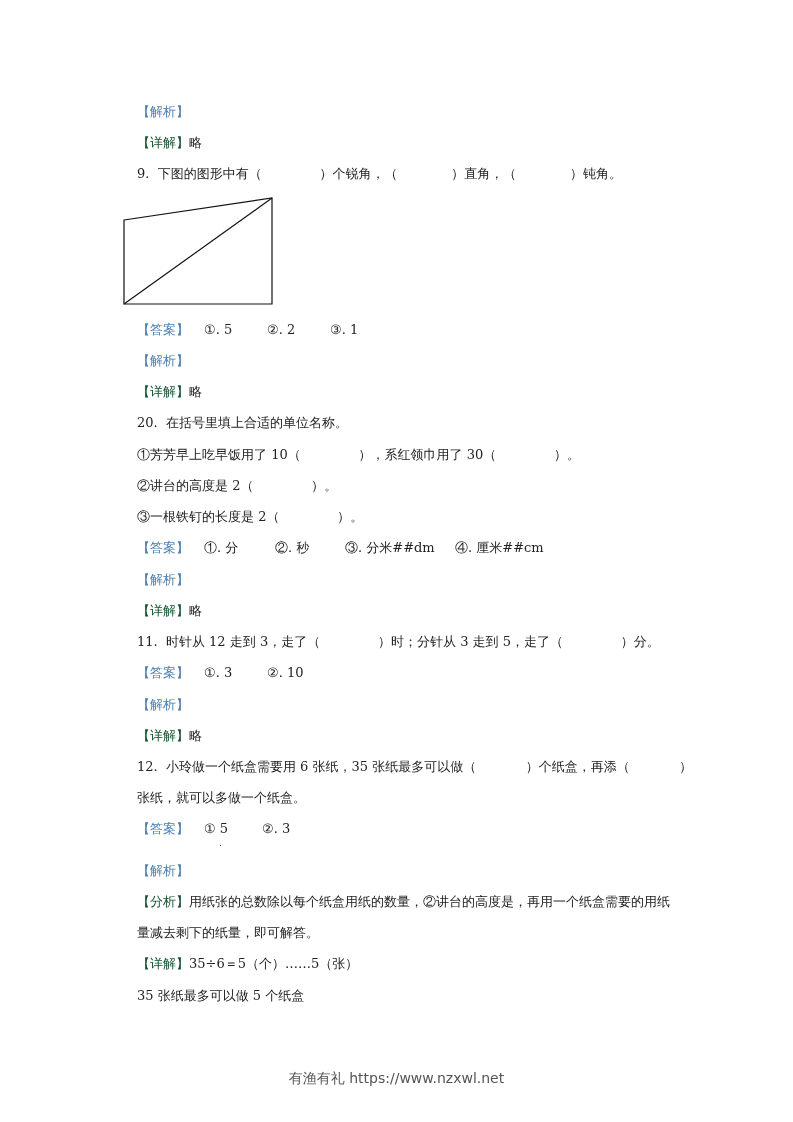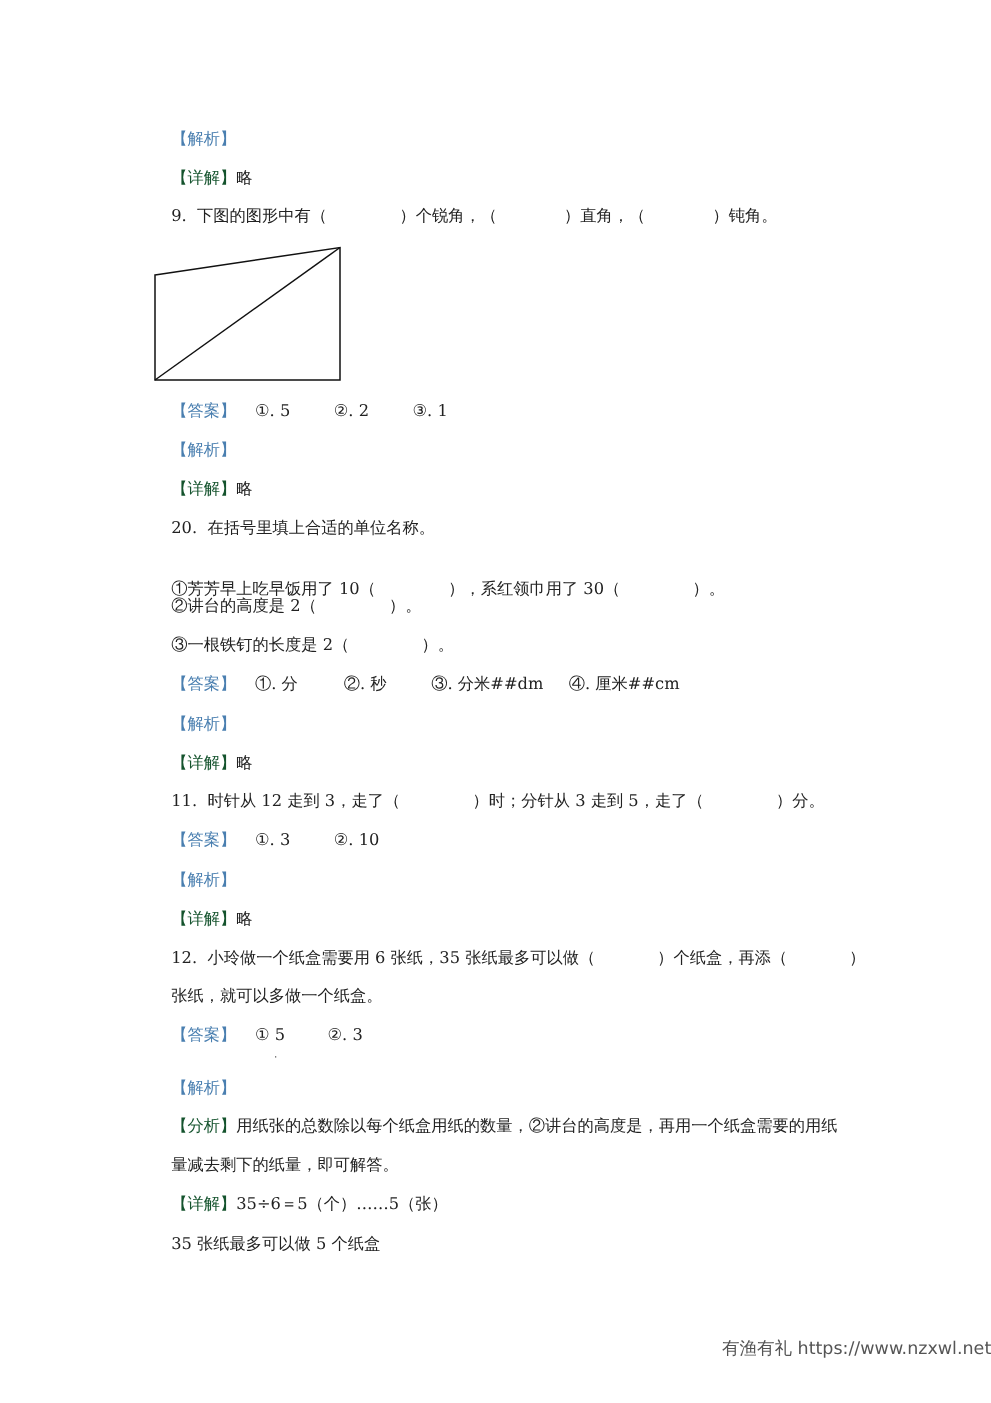--- a/index.html
+++ b/index.html
@@ -2,21 +2,21 @@
 <html><head>
 <meta charset="utf-8">
 <style>
   html, body { margin: 0; padding: 0; background: #ffffff; }
   body { width: 793px; height: 1122px; position: relative; overflow: hidden;
          font-family: "DejaVu Serif", "Liberation Serif", serif; color: #222; }
   .line { position: absolute; left: 117px; font-size: 13px; line-height: 18px; white-space: pre; margin-left: 20px; }
   .tag-blue { color: #4a7fb0; }
   .tag-black { color: #14532d; }
   .ans { position: absolute; font-size: 13px; line-height: 18px; white-space: pre; }
-  .footer { position: absolute; left: 0; width: 793px; top: 1070px; text-align: right;
+  .footer { position: absolute; left: 0; width: 793px; top: 1070px; text-align: center;
             font-family: "DejaVu Sans", "Liberation Sans", sans-serif; font-size: 14px; color: #555; }
   svg.figure { position: absolute; left: 0; top: 0; }
   .dot { position: absolute; width: 1px; height: 1px; background: #555; }
 </style>
 </head>
 <body>
 
 <div class="line tag-blue" style="top:103px">【解析】</div>
 <div class="line" style="top:134px"><span class="tag-black">【详解】</span><span>略</span></div>
 
@@ -26,21 +26,21 @@
   <line x1="124" y1="304" x2="272" y2="198" stroke="#111" stroke-width="1.2"></line>
 </svg>
 <div class="line tag-blue" style="top:321px">【答案】</div>
 <div class="ans" style="top:321px; left:204px">①. 5</div>
 <div class="ans" style="top:321px; left:267px">②. 2</div>
 <div class="ans" style="top:321px; left:330px">③. 1</div>
 <div class="line tag-blue" style="top:352px">【解析】</div>
 <div class="line" style="top:383px"><span class="tag-black">【详解】</span><span>略</span></div>
 
 <div class="line" style="top:414px">20.  在括号里填上合适的单位名称。</div>
-<div class="line" style="top:463px">①芳芳早上吃早饭用了 10（              ），系红领巾用了 30（              ）。</div>
+<div class="line" style="top:446px">①芳芳早上吃早饭用了 10（              ），系红领巾用了 30（              ）。</div>
 <div class="line" style="top:477px">②讲台的高度是 2（              ）。</div>
 <div class="line" style="top:508px">③一根铁钉的长度是 2（              ）。</div>
 <div class="line tag-blue" style="top:539px">【答案】</div>
 <div class="ans" style="top:539px; left:204px">①. 分</div>
 <div class="ans" style="top:539px; left:275px">②. 秒</div>
 <div class="ans" style="top:539px; left:345px">③. 分米##dm</div>
 <div class="ans" style="top:539px; left:455px">④. 厘米##cm</div>
 <div class="line tag-blue" style="top:571px">【解析】</div>
 <div class="line" style="top:602px"><span class="tag-black">【详解】</span><span>略</span></div>
 

